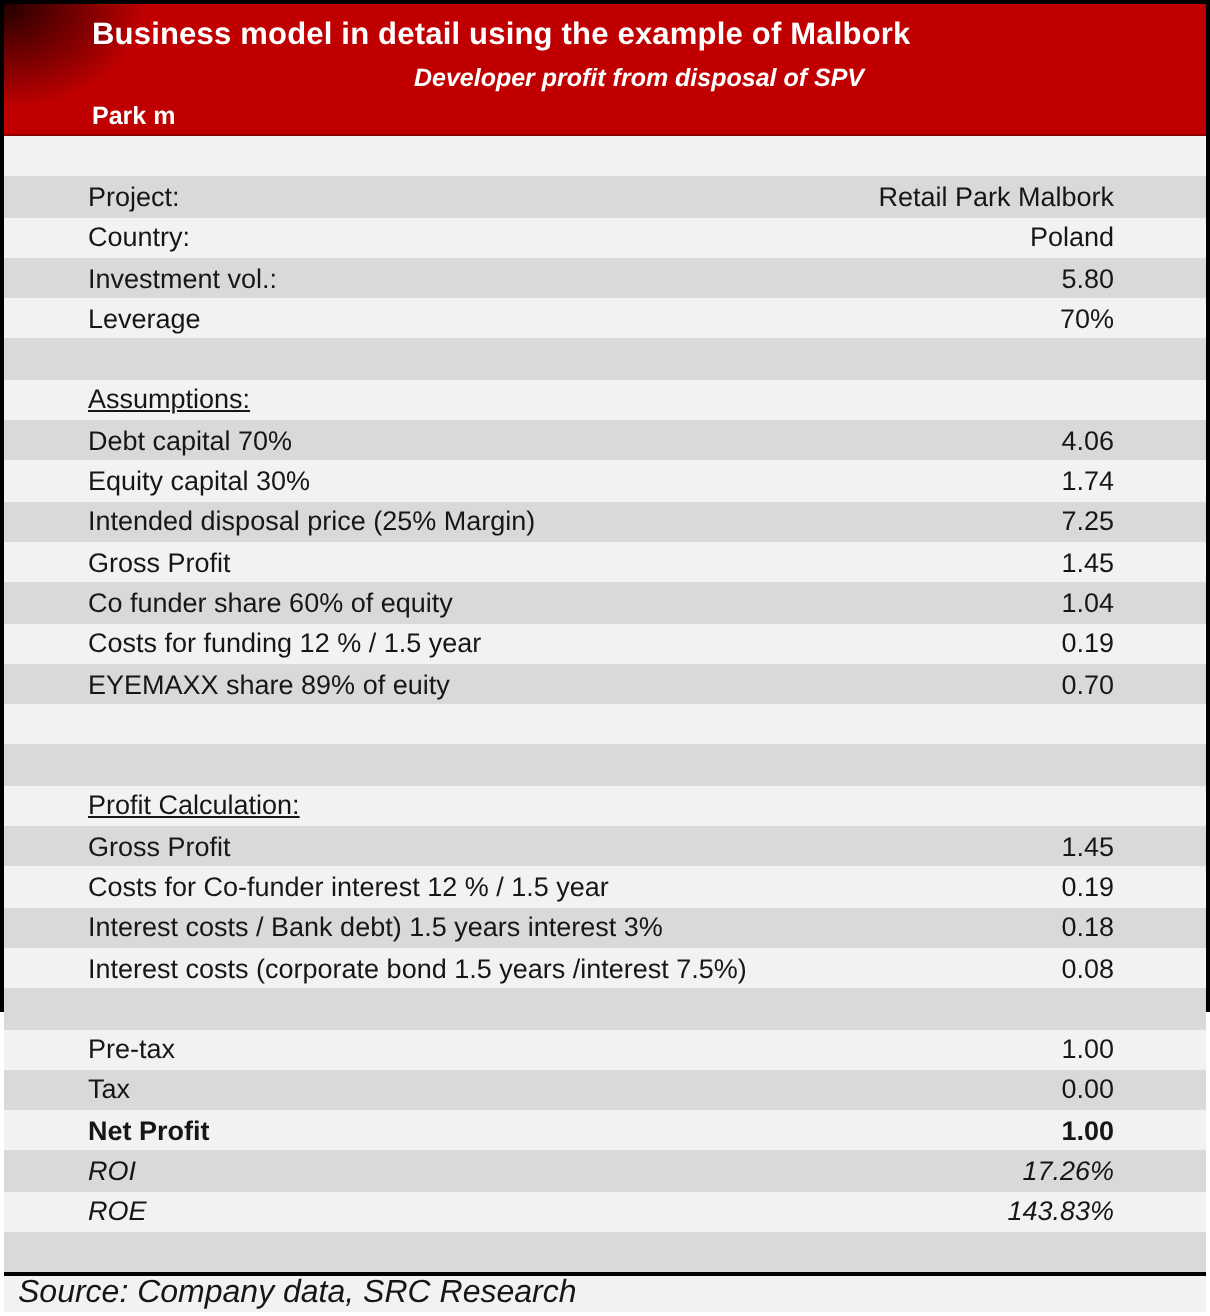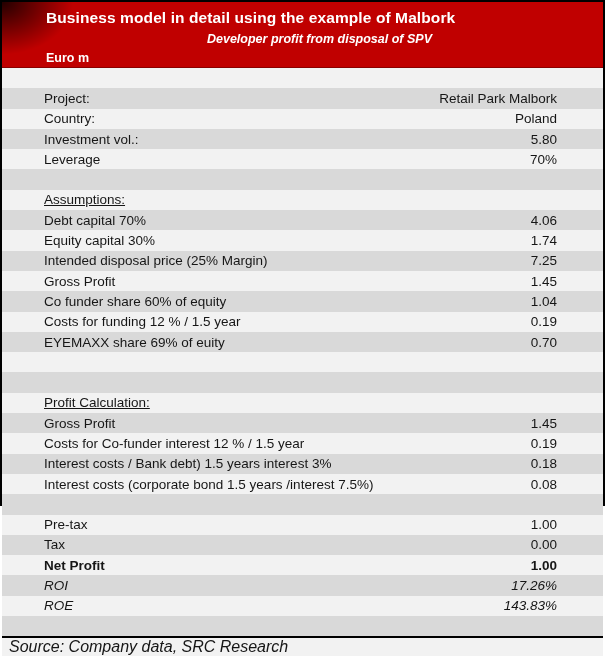--- a/index.html
+++ b/index.html
@@ -39,21 +39,21 @@
     padding-left:7px;font-size:16px;font-style:italic;color:#161616;white-space:nowrap;
   }
 </style>
 </head>
 <body>
 
 <div class="frame">
   <div class="header">
     <div class="title">Business model in detail using the example of Malbork</div>
     <div class="subtitle">Developer profit from disposal of SPV</div>
-    <div class="unit">Euro m</div>
+    <div class="unit">Park m</div>
   </div>
 
   <div class="tbody" id="table-body">
       <div class="row light">
     <span class="lbl"></span>
     <span class="val"></span>
   </div>
       <div class="row gray">
     <span class="lbl">Project:</span>
     <span class="val">Retail Park Malbork</span>
@@ -96,21 +96,21 @@
   </div>
       <div class="row gray">
     <span class="lbl">Co funder share 60% of equity</span>
     <span class="val">1.04</span>
   </div>
       <div class="row light">
     <span class="lbl">Costs for funding 12 % / 1.5 year</span>
     <span class="val">0.19</span>
   </div>
       <div class="row gray">
-    <span class="lbl">EYEMAXX share 69% of euity</span>
+    <span class="lbl">EYEMAXX share 89% of euity</span>
     <span class="val">0.70</span>
   </div>
       <div class="row light">
     <span class="lbl"></span>
     <span class="val"></span>
   </div>
       <div class="row gray">
     <span class="lbl"></span>
     <span class="val"></span>
   </div>

